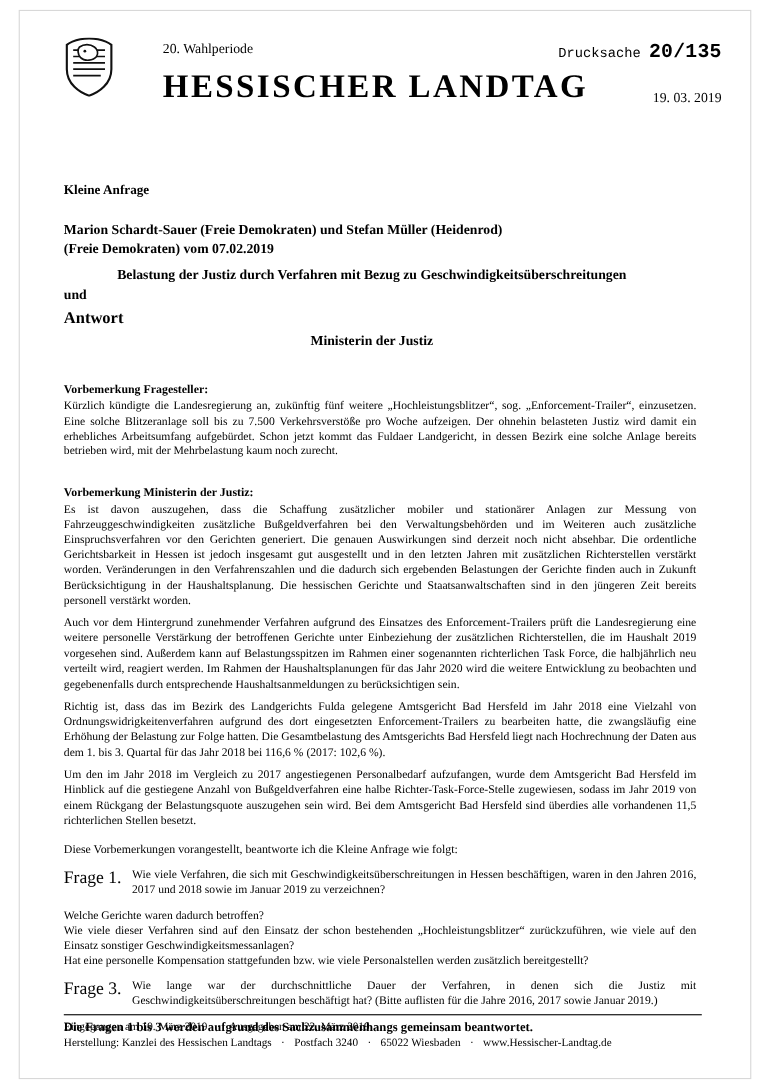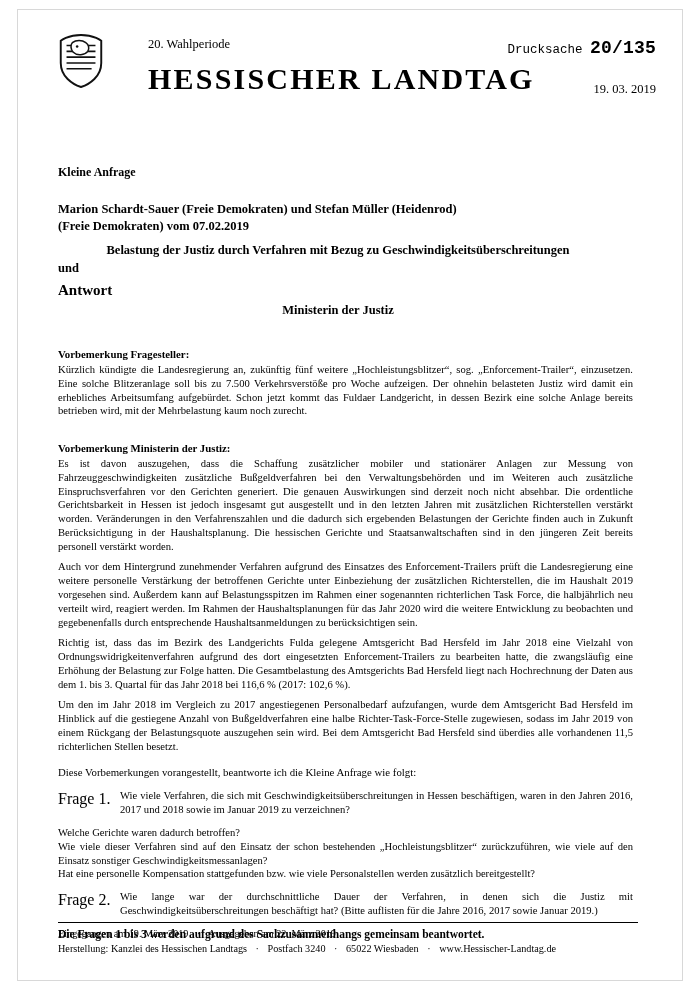--- a/index.html
+++ b/index.html
@@ -249,21 +249,21 @@
 
       <div class="q">
         <div class="q-text">
           <div>Welche Gerichte waren dadurch betroffen?</div>
           <div>Wie viele dieser Verfahren sind auf den Einsatz der schon bestehenden „Hochleistungsblitzer“ zurückzuführen, wie viele auf den Einsatz sonstiger Geschwindigkeitsmessanlagen?</div>
           <div>Hat eine personelle Kompensation stattgefunden bzw. wie viele Personalstellen werden zusätzlich bereitgestellt?</div>
         </div>
       </div>
 
       <div class="q">
-        <div class="q-label">Frage 2.</div>
+        <div class="q-label">Frage 3.</div>
         <div class="q-text">
           <div>Wie lange war der durchschnittliche Dauer der Verfahren, in denen sich die Justiz mit Geschwindigkeitsüberschreitungen beschäftigt hat? (Bitte auflisten für die Jahre 2016, 2017 sowie Januar 2019.)</div>
         </div>
       </div>
 
       <div class="closing">Die Fragen 1 bis 3 werden aufgrund des Sachzusammenhangs gemeinsam beantwortet.</div>
     </div>
 
     <div class="footer">
       <div class="footer-rule"></div>

